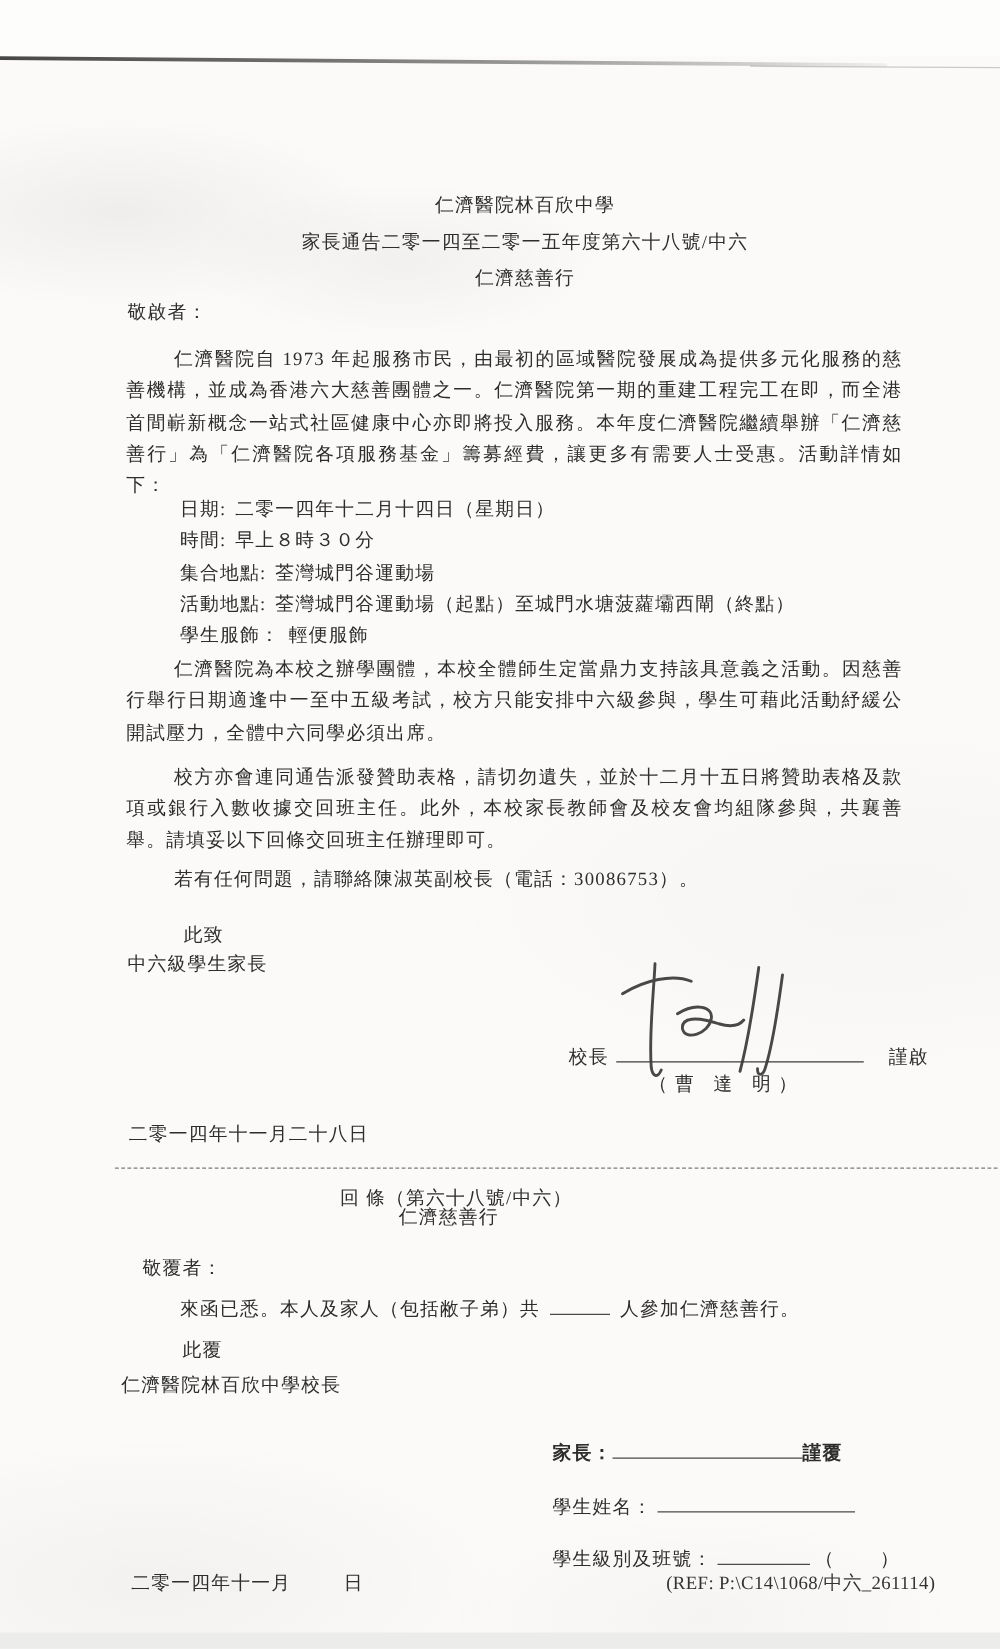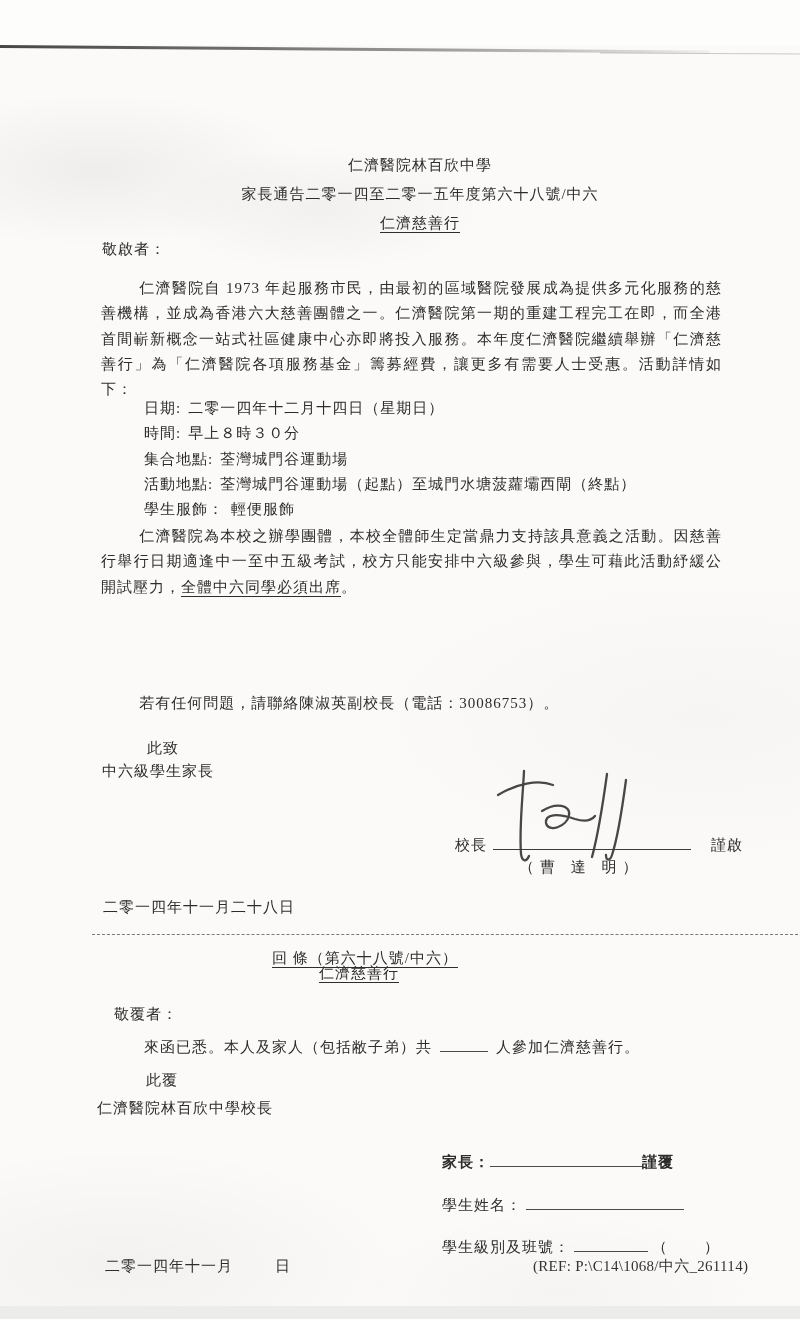--- a/index.html
+++ b/index.html
@@ -27,21 +27,21 @@
     position:absolute; top:45px; left:-6px; width:716px; height:3px; border-radius:2px;
     background:linear-gradient(to right,#464644,#6f6f6d 35%,#a2a2a0 65%,rgba(160,160,158,0.12));
     transform:rotate(0.45deg); transform-origin:left center;
   }
   .scan-edge-2 {
     position:absolute; top:53px; left:600px; width:205px; height:1px;
     background:rgba(130,130,128,0.4); transform:rotate(0.3deg);
   }
 
   .abs { position:absolute; }
-  .u { text-decoration:underline; text-underline-offset:4px; }
+  .u { text-underline-offset:4px; }
   .center { text-align:center; }
 
   .header-block { left:110px; top:151px; width:620px; line-height:29px; }
 
   .salutation { left:102px; top:240px; }
   .para { width:621px; text-align:justify; line-height:25.3px; }
   .indent { text-indent:2.55em; }
   .p1 { left:101px; top:276px; }
   .details { left:144px; top:396px; line-height:25.3px; }
   .detail-value { margin-left:7px; }
@@ -106,20 +106,21 @@
   <div class="abs details">
     <div><span>日期:</span><span class="detail-value">二零一四年十二月十四日（星期日）</span></div>
     <div><span>時間:</span><span class="detail-value">早上８時３０分</span></div>
     <div><span>集合地點:</span><span class="detail-value">荃灣城門谷運動場</span></div>
     <div><span>活動地點:</span><span class="detail-value">荃灣城門谷運動場（起點）至城門水塘菠蘿壩西閘（終點）</span></div>
     <div><span>學生服飾：</span><span class="detail-value">輕便服飾</span></div>
   </div>
 
   <div class="abs para indent p2"><span>仁濟醫院為本校之辦學團體，本校全體師生定當鼎力支持該具意義之活動。因慈善行舉行日期適逢中一至中五級考試，校方只能安排中六級參與，學生可藉此活動紓緩公開試壓力，</span><span class="u">全體中六同學必須出席</span><span>。</span></div>
 
+  <div class="abs para indent p3">校方亦會連同通告派發贊助表格，請切勿遺失，並於十二月十五日將贊助表格及款項或銀行入數收據交回班主任。此外，本校家長教師會及校友會均組隊參與，共襄善舉。請填妥以下回條交回班主任辦理即可。</div>
 
   <div class="abs p4">若有任何問題，請聯絡陳淑英副校長（電話：30086753）。</div>
 
   <div class="abs cizhi">此致</div>
   <div class="abs recipient">中六級學生家長</div>
 
   <svg class="sig-svg" width="152" height="96" viewBox="0 0 152 96">
     <g fill="none" stroke="#2f2f2f" stroke-width="2.3" stroke-linecap="round" opacity="0.88">
       <path d="M34,3 C33,26 29,60 31,86 C32,93 36,95 39,88"></path>
       <path d="M8,27 C26,16 48,11 63,17"></path>

